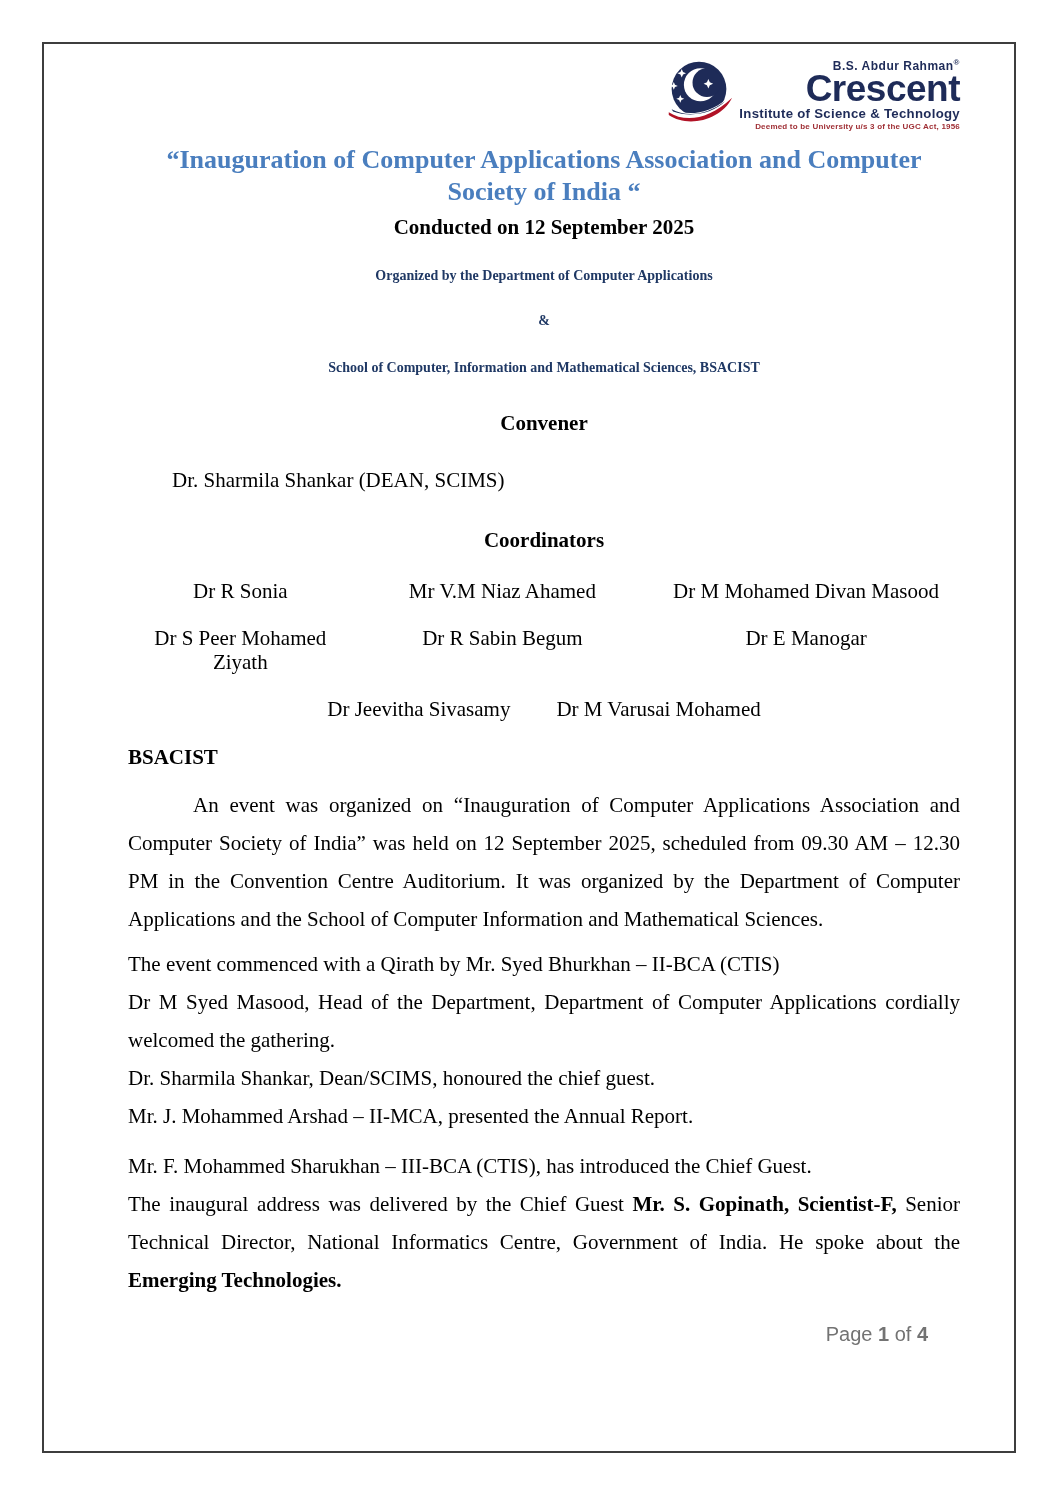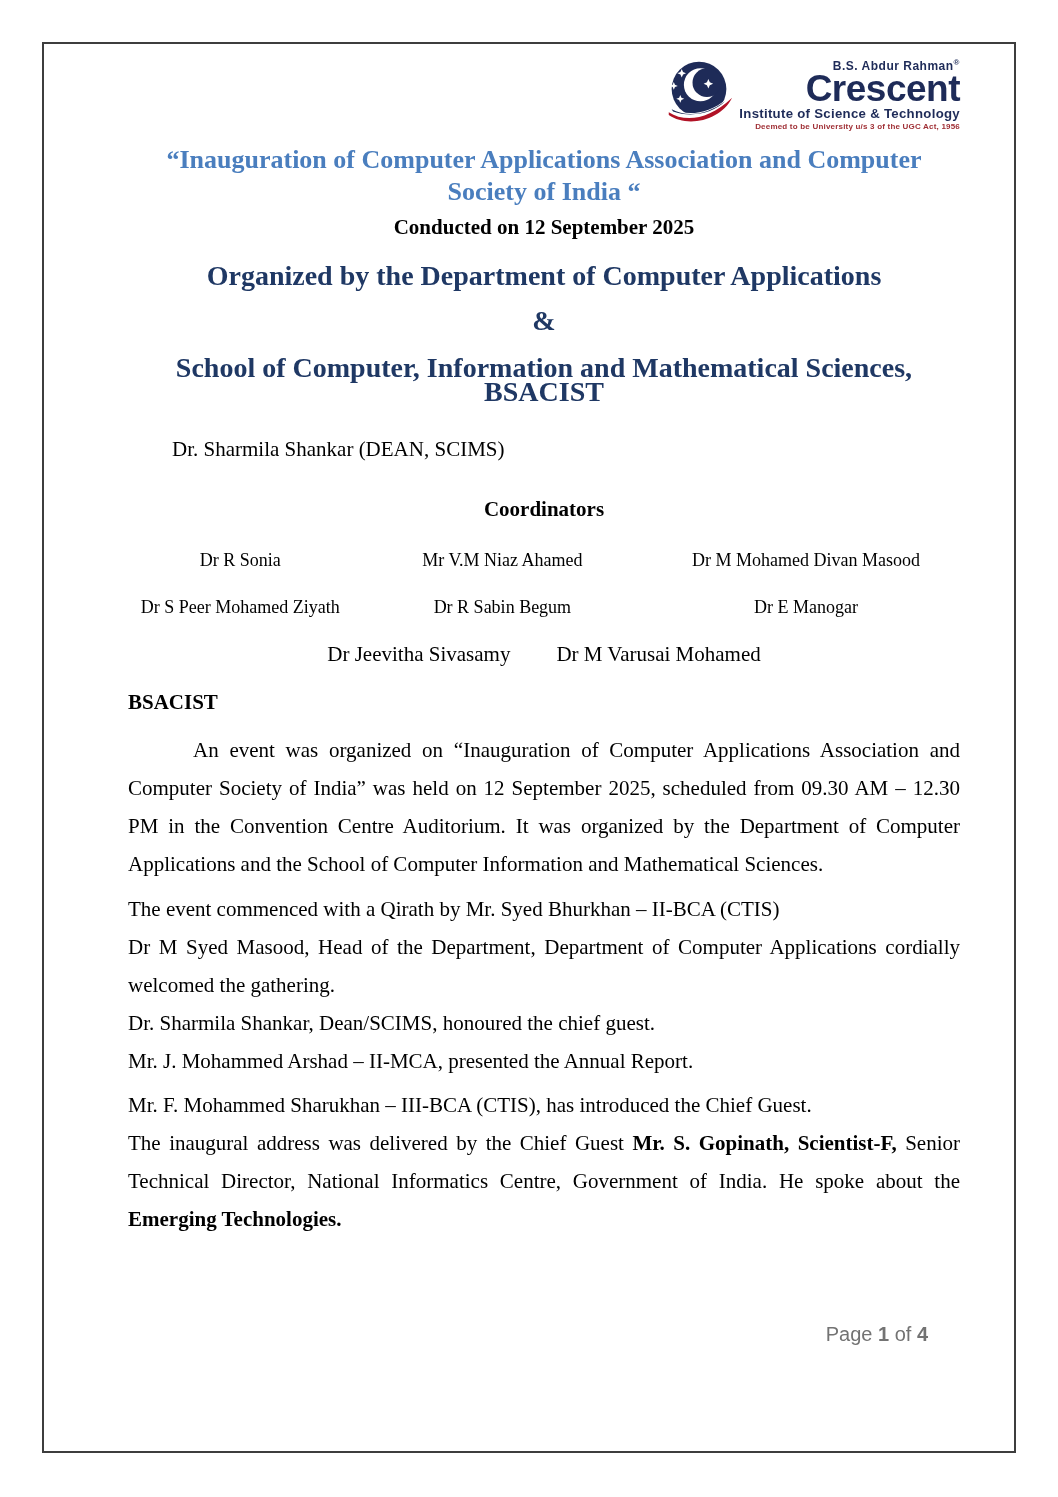--- a/index.html
+++ b/index.html
@@ -39,39 +39,39 @@
   
   .doc-title {
     margin-top: 13px;
     text-align: center;
     color: #4a7ebe;
     font-weight: bold;
     font-size: 26px;
     line-height: 32px;
   }
   .conducted { margin-top: 7px; text-align: center; font-weight: bold; font-size: 21px; line-height: 24px; }
-  .org-line  { text-align: center; font-weight: bold; font-size: 28px; line-height: 24px; color: #1f3864; }
+  .org-line  { text-align: center; font-weight: bold; font-size: 14px; line-height: 24px; color: #1f3864; }
   .org-dept  { margin-top: 25px; }
   .org-amp   { margin-top: 21px; }
   .org-school{ margin-top: 23px; }
   .black-center { text-align: center; font-weight: bold; font-size: 21px; line-height: 24px; color: #000; }
   .convener-heading { margin-top: 31px; }
   .coordinators-heading { margin-top: 36px; }
 
   
   .convener-row {
     margin-top: 33px;
     display: flex; justify-content: space-between;
     padding-left: 44px; padding-right: 88px;
     font-size: 21px; line-height: 24px;
   }
   .coord-grid {
     display: grid;
     grid-template-columns: 27% 36% 37%;
-    font-size: 18px; line-height: 24px;
+    font-size: 21px; line-height: 24px;
   }
   .coord-grid > div { text-align: center; }
   .coord-row1 { margin-top: 27px; }
   .coord-row2 { margin-top: 23px; }
   .coord-row3 {
     margin-top: 23px;
     display: flex; justify-content: center; gap: 46px;
     font-size: 21px; line-height: 24px;
   }
 
@@ -79,21 +79,21 @@
   .preamble-heading {
     margin-top: 24px;
     font-weight: bold; font-size: 21px; line-height: 24px;
   }
   .para {
     font-size: 21px; line-height: 38px;
     text-align: justify;
   }
   .para-first { margin-top: 17px; text-indent: 65px; }
   .para-qirath { margin-top: 7px; }
-  .para-intro { margin-top: 6px; }
+  .para-intro { margin-top: 12px; }
   .para b { font-weight: bold; }
 
   
   .page-footer {
     position: absolute;
     right: 86px; bottom: 105px;
     font-family: "Liberation Sans", sans-serif;
     font-size: 20px;
     color: #737373;
   }
@@ -136,20 +136,21 @@
   <div class="doc-title">
     <div>“Inauguration of Computer Applications Association and Computer</div>
     <div>Society of India “</div>
   </div>
   <div class="conducted">Conducted on 12 September 2025</div>
 
   <div class="org-line org-dept">Organized by the Department of Computer Applications</div>
   <div class="org-line org-amp">&amp;</div>
   <div class="org-line org-school">School of Computer, Information and Mathematical Sciences, BSACIST</div>
 
+  <div class="black-center convener-heading">Convener</div>
   <div class="convener-row">
     <span>Dr. Sharmila Shankar  (DEAN, SCIMS)</span>
   </div>
 
   <div class="black-center coordinators-heading">Coordinators</div>
   <div class="coord-grid coord-row1">
     <div>Dr R Sonia</div>
     <div>Mr V.M Niaz Ahamed</div>
     <div>Dr M Mohamed Divan Masood</div>
   </div>

